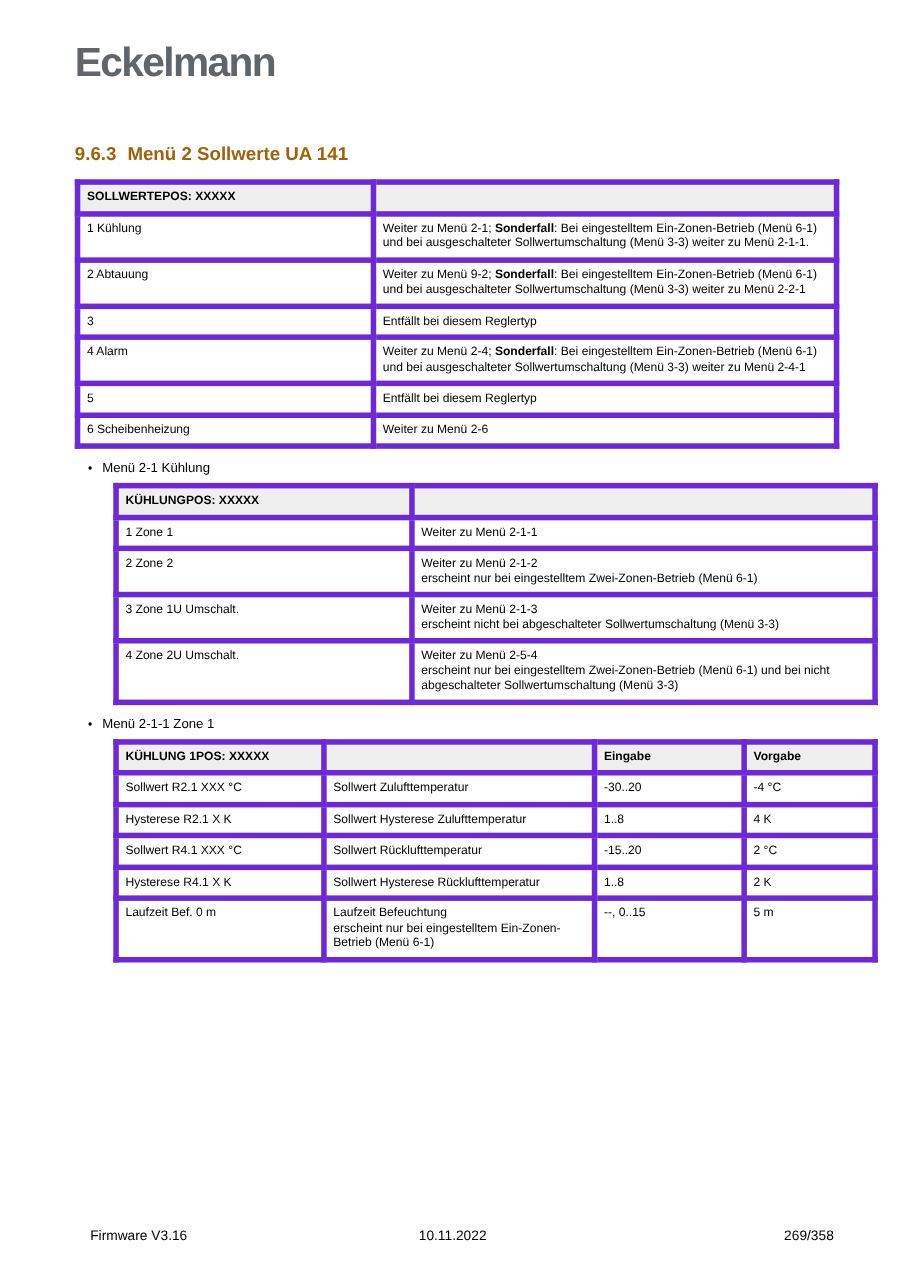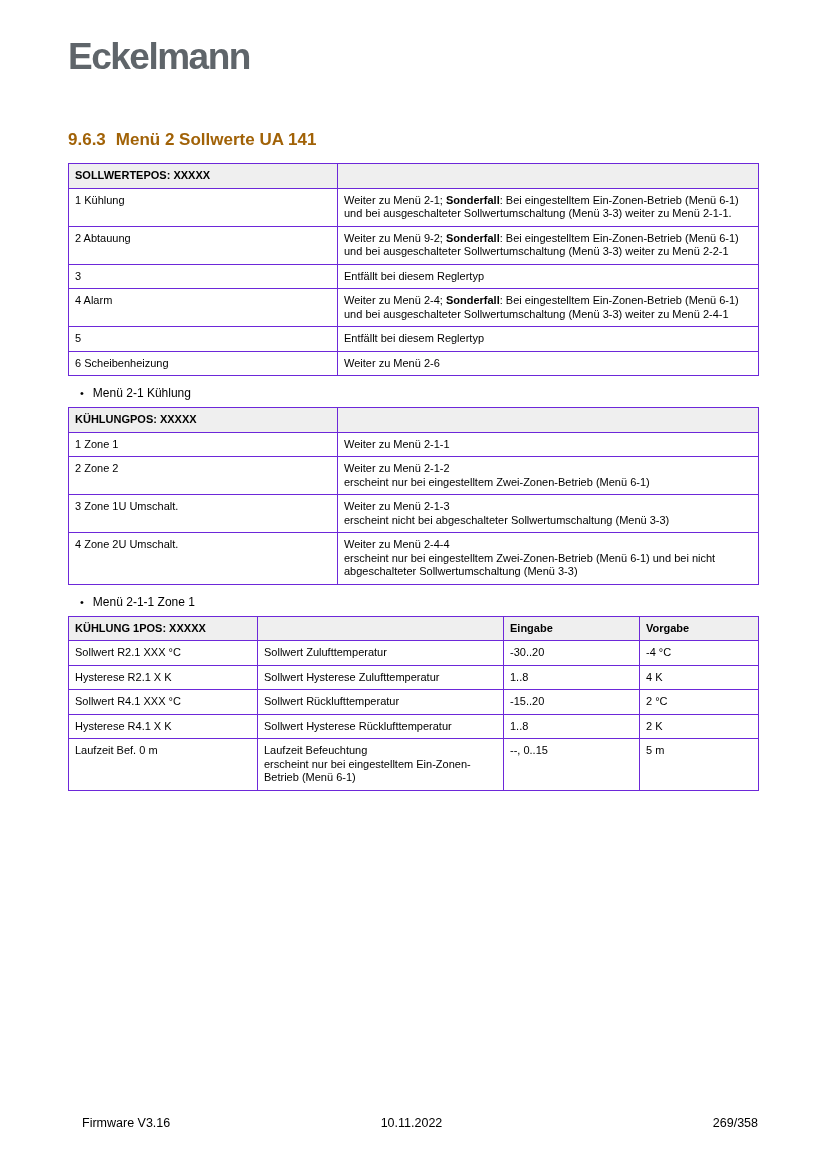--- a/index.html
+++ b/index.html
@@ -39,23 +39,23 @@
   .heading .h-num { margin-right: 10px; }
 
   table {
     width: 690px;
     border-collapse: collapse;
     table-layout: fixed;
     font-size: 11px;
     line-height: 13.5px;
   }
   .tbl-1 { margin-top: 13px; }
-  .tbl-2, .tbl-3 { margin-top: 4px; }
+  .tbl-2, .tbl-3 { margin-top: 4px; margin-left: 35px; }
   td, th {
-    border: 1px solid #6d28d9;
+    border: 5px solid #6d28d9;
     padding: 5px 7px 5px 6px;
     vertical-align: top;
     text-align: left;
     word-wrap: break-word;
   }
   th {
     background: #efefef;
     font-weight: bold;
     font-size: 11px;
   }
@@ -170,21 +170,21 @@
       <tr>
         <td>3 Zone 1U Umschalt.</td>
         <td>
           <div>Weiter zu Menü 2-1-3</div>
           <div>erscheint nicht bei abgeschalteter Sollwertumschaltung (Menü 3-3)</div>
         </td>
       </tr>
       <tr>
         <td>4 Zone 2U Umschalt.</td>
         <td>
-          <div>Weiter zu Menü 2-4-4</div>
+          <div>Weiter zu Menü 2-5-4</div>
           <div>erscheint nur bei eingestelltem Zwei-Zonen-Betrieb (Menü 6-1) und bei nicht abgeschalteter Sollwertumschaltung (Menü 3-3)</div>
         </td>
       </tr>
     </tbody>
       </table>
 
     <div class="bullet-row">
       <span class="bullet-dot">•</span>
       <span>Menü 2-1-1 Zone 1</span>
     </div>

